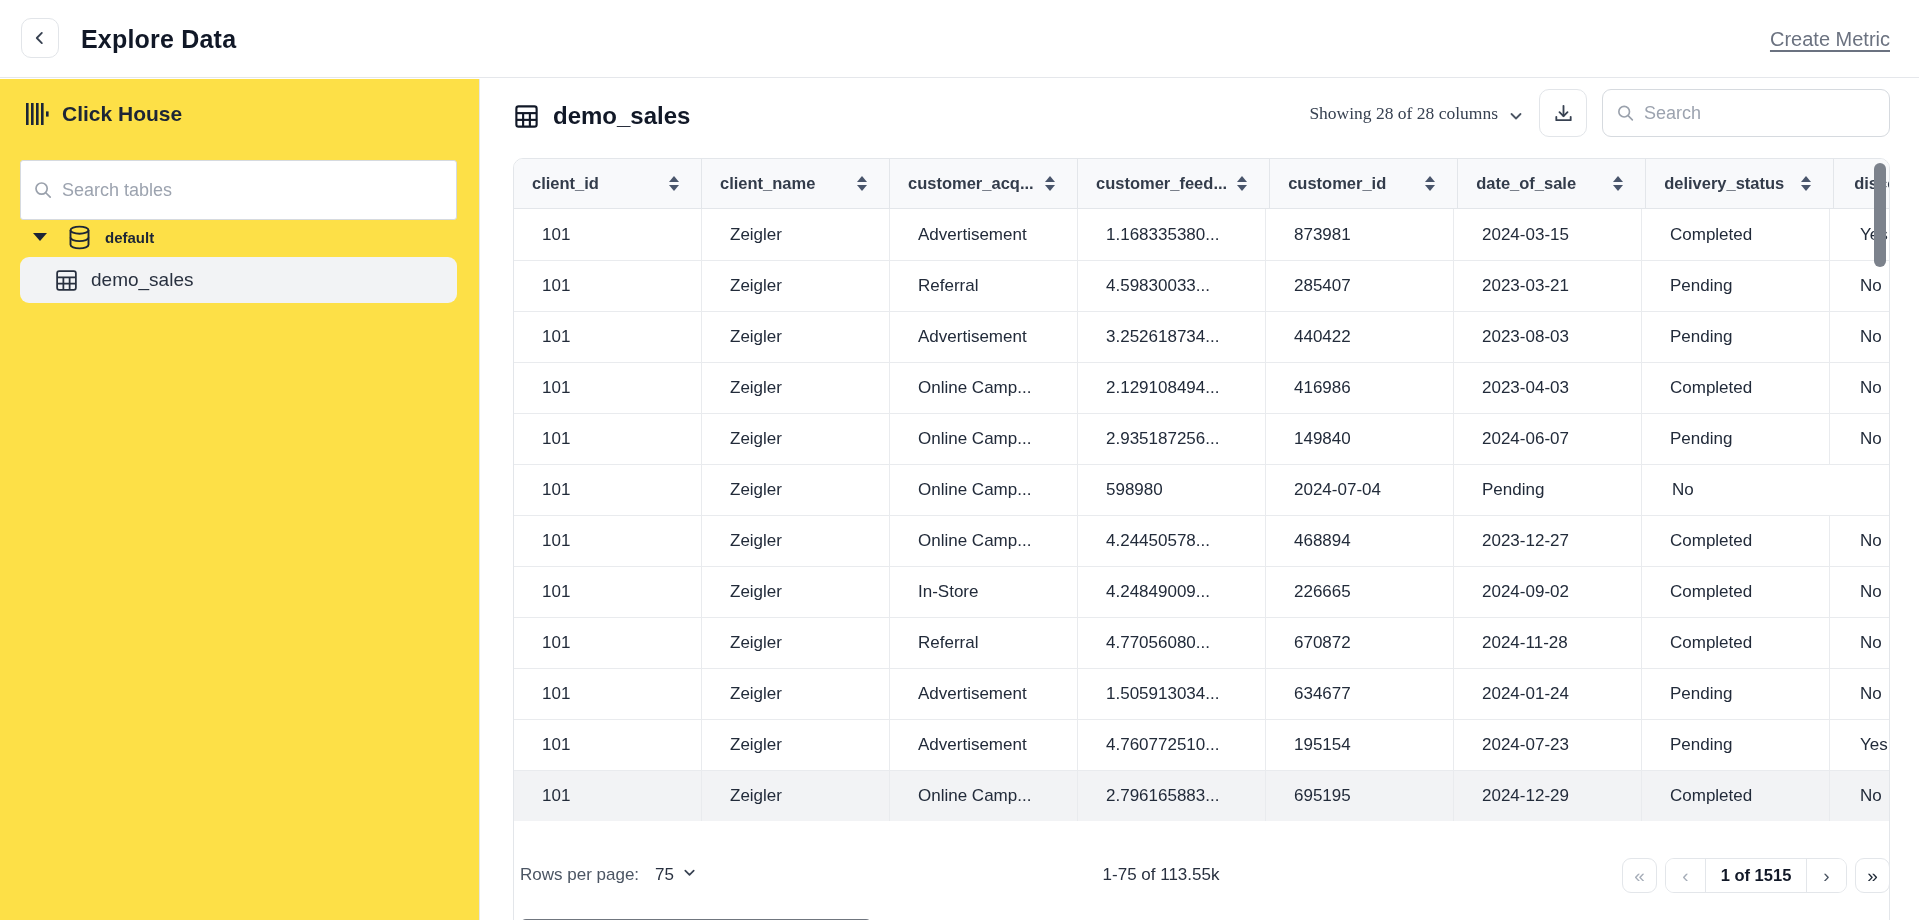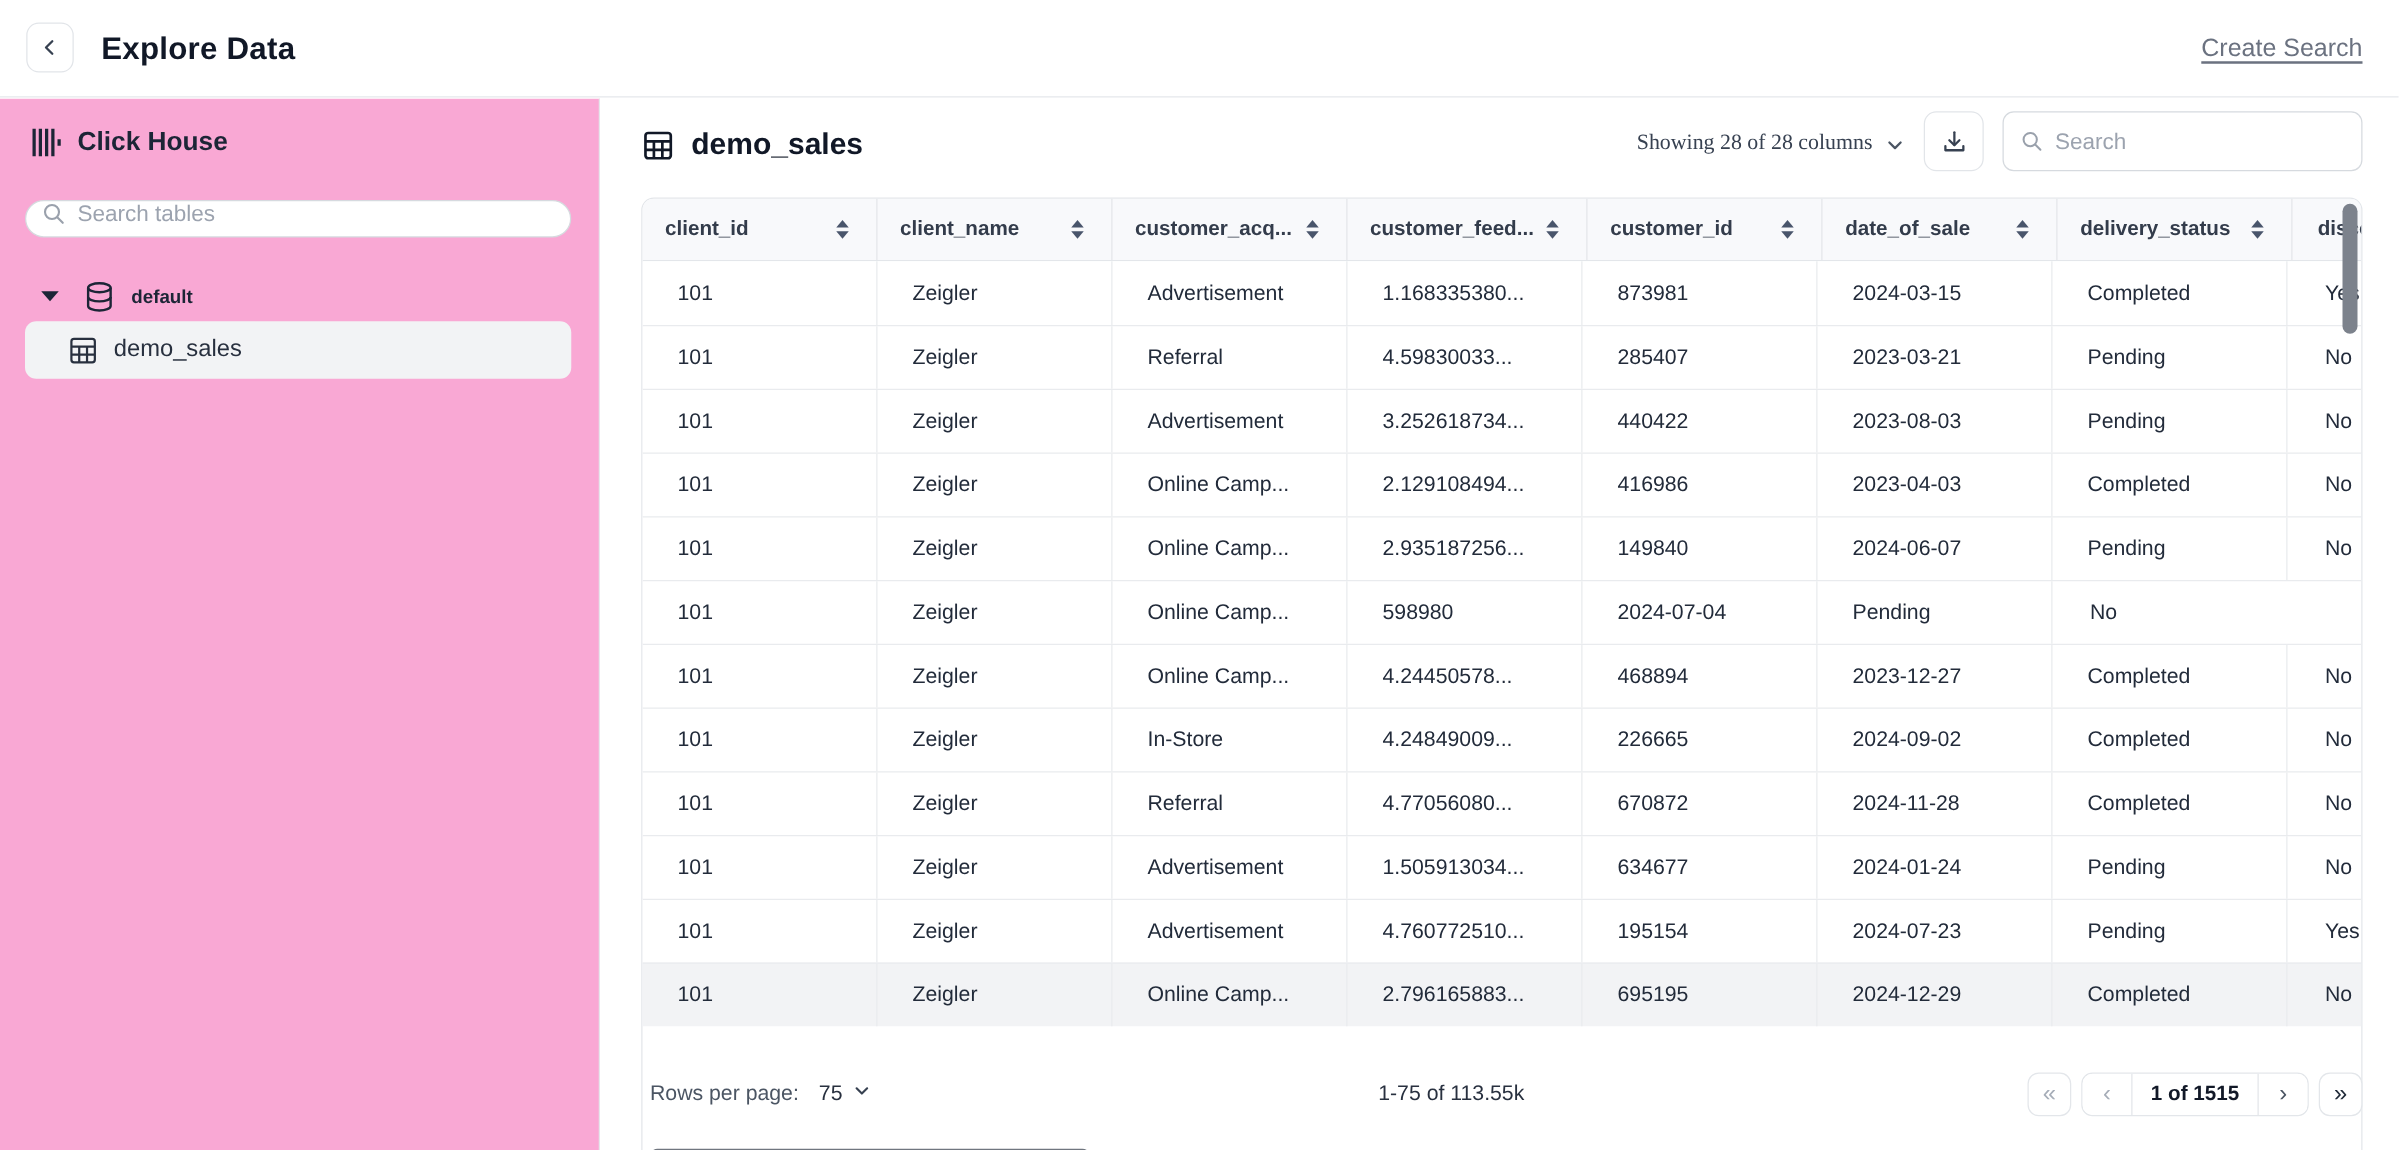--- a/index.html
+++ b/index.html
@@ -13,26 +13,26 @@
   .back-btn { position:absolute; left:21px; top:18px; width:38px; height:40px;
               border:1px solid #e2e5e9; border-radius:10px; background:#fff;
               display:flex; align-items:center; justify-content:center; cursor:pointer; }
   .page-title { position:absolute; left:81px; top:0; height:78px; display:flex;
                 align-items:center; font-size:25px; font-weight:700; color:#111827; letter-spacing:.2px; }
   .create-metric { position:absolute; right:29px; top:0; height:78px; display:flex; align-items:center;
                    font-size:20px; color:#6b7280; text-decoration:underline; text-underline-offset:4px; cursor:pointer; }
 
   
   .sidebar { position:absolute; top:79px; left:0; width:480px; bottom:0;
-             border-right:1px solid #e5e7eb; background:#f9a8d4; }
+             border-right:1px solid #e5e7eb; background:#fde047; }
   .source-row { position:absolute; left:25px; top:23px; display:flex; align-items:center; gap:13px; }
   .source-name { font-size:21px; font-weight:700; color:#1c2536; }
-  .search-box { position:absolute; left:20px; right:22px; top:81px; height:30px;
-                border:1px solid #d6dadf; border-radius:15px; background:#fff;
-                display:flex; align-items:flex-start; padding:0 12px; gap:9px; }
+  .search-box { position:absolute; left:20px; right:22px; top:81px; height:60px;
+                border:1px solid #d6dadf; border-radius:3px; background:#fff;
+                display:flex; align-items:center; padding:0 12px; gap:9px; }
   .search-box input { border:none; outline:none; flex:1; font-size:18px; color:#1f2937;
                       font-family:"Liberation Sans", sans-serif; background:transparent; }
   .search-box input::placeholder { color:#9ca3af; }
   .tree-db { position:absolute; left:0; top:140px; width:480px; height:36px;
              display:flex; align-items:center; cursor:pointer; }
   .caret { width:0; height:0; border-left:7px solid transparent; border-right:7px solid transparent;
            border-top:8px solid #1c2536; margin-left:33px; }
   .tree-db .db-ic { margin-left:19px; }
   .tree-db-label { margin-left:12px; font-size:15px; font-weight:600; color:#1c2536; }
   .tree-table { position:absolute; left:20px; right:22px; top:178px; height:46px;
@@ -104,21 +104,21 @@
 
 <div class="app">
 
   <header class="topbar">
     <button class="back-btn">
       <svg width="22" height="22" viewBox="0 0 24 24" fill="none">
         <polyline points="14,6.5 8.5,12 14,17.5" stroke="#374151" stroke-width="2" stroke-linecap="round" stroke-linejoin="round"></polyline>
       </svg>
     </button>
     <h1 class="page-title">Explore Data</h1>
-    <a class="create-metric">Create Search</a>
+    <a class="create-metric">Create Metric</a>
   </header>
 
   <aside class="sidebar">
     <div class="source-row">
       <svg width="24" height="24" viewBox="0 0 24 24" fill="#1c2536">
         <rect x="1" y="1" width="2.6" height="22"></rect>
           <rect x="6" y="1" width="2.6" height="22"></rect>
         <rect x="11" y="1" width="2.6" height="22"></rect>
           <rect x="16" y="1" width="2.6" height="22"></rect>
         <rect x="21" y="9.4" width="2.6" height="5.2"></rect>

